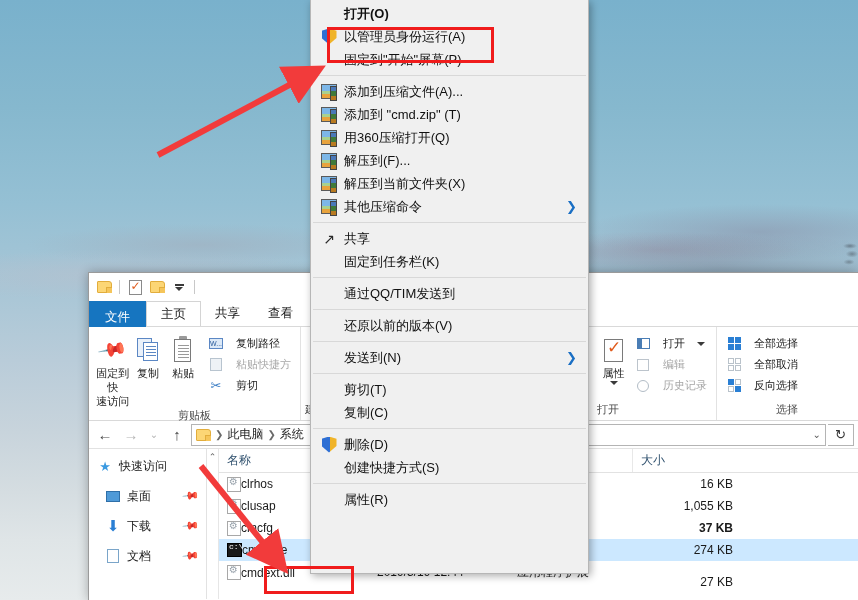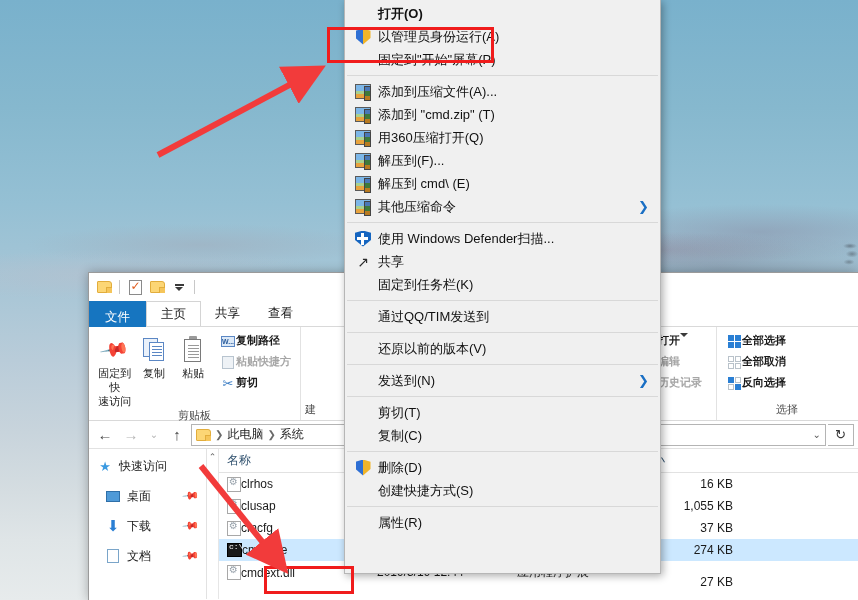--- a/index.html
+++ b/index.html
@@ -164,25 +164,24 @@
     width: 58px;
     display: flex; flex-direction: column; align-items: center;
     justify-content: flex-start;
     font-size: 11px; color: #1a1a1a; text-align: center;
     line-height: 1.25;
     padding-top: 2px;
   }
   .bigbtn .bicon { height: 34px; display: flex; align-items: center; justify-content: center; }
   .smallcol { display: flex; flex-direction: column; justify-content: flex-start; padding-top: 2px; }
   .smallbtn {
-    display: flex; gap: 0;
+    display: flex; align-items: center; gap: 12px;
     font-size: 11px; color: #1a1a1a;
     height: 21px; padding: 0 3px;
     white-space: nowrap;
-    font-weight: bold;
   }
   .smallbtn.disabled { color: #a6a6a6; }
   .smallbtn .sicon { width: 16px; height: 16px; display: inline-flex; align-items: center; justify-content: center; }
 
   
   .pin-icon { font-size: 19px; color: #8b9bb0; transform: rotate(35deg); display:inline-block;}
   .copy-icon { position: relative; width: 22px; height: 24px; }
   .copy-icon .sheet {
     position: absolute; width: 15px; height: 19px;
     background: #fff; border: 1px solid #5b87c4;
@@ -298,22 +297,22 @@
     border: 1px solid #000; position: relative;
   }
   .file-icon-cmd::after {
     content: "c:\\"; position: absolute; left: 1px; top: -2px;
     font-size: 8px; color: #ffffff; font-family: "Liberation Mono", monospace;
   }
 
   
   #ctxmenu {
     position: absolute;
-    left: 344px; top: 0px;
-    width: 317px; height: 574px;
+    left: 310px; top: 0px;
+    width: 279px; height: 574px;
     background: #f0f0f0;
     border: 1px solid #b6b6b6;
     border-top: none;
     box-shadow: 2px 2px 8px rgba(0,0,0,0.33);
     font-size: 13px; color: #111;
     padding-top: 2px;
     z-index: 20;
   }
   .ci {
     display: flex; align-items: center;
@@ -645,21 +644,21 @@
           <div class="fr-cell right" style="width:110px;">1,055 KB</div>
         </div>
 
         <div class="filerow">
           <div class="fr-name" style="width:150px;">
             <span class="file-icon-dll"></span>
             <span>cmcfg</span>
           </div>
           <div class="fr-cell" style="width:140px;">:45</div>
           <div class="fr-cell" style="width:124px;">应用程序扩展</div>
-          <div class="fr-cell right" style="width:110px;">37 KB</div>
+          <div class="fr-cell right" style="width:110px;font-weight:bold;">37 KB</div>
         </div>
 
         <div class="filerow selected">
           <div class="fr-name" style="width:150px;">
             <span class="file-icon-cmd"></span>
             <span>cmd.exe</span>
           </div>
           <div class="fr-cell" style="width:140px;">2019/11/21 18:42</div>
           <div class="fr-cell" style="width:124px;">应用程序</div>
           <div class="fr-cell right" style="width:110px;">274 KB</div>
@@ -720,38 +719,32 @@
     <div class="ci">
       <span class="ci-icon">
           <span class="rar"></span>
         </span>
       <span class="ci-label">解压到(F)...</span>
     </div>
     <div class="ci">
       <span class="ci-icon">
           <span class="rar"></span>
         </span>
-      <span class="ci-label">解压到 cmd\ (E)</span>
+      <span class="ci-label">解压到当前文件夹(X)</span>
     </div>
     <div class="ci">
       <span class="ci-icon">
           <span class="rar"></span>
         </span>
       <span class="ci-label">其他压缩命令</span>
       <span class="arrow">❯</span>
     </div>
 
     <div class="ci-sep"></div>
 
-    <div class="ci">
-      <span class="ci-icon">
-          <span class="defender"></span>
-        </span>
-      <span class="ci-label">使用 Windows Defender扫描...</span>
-    </div>
     <div class="ci">
       <span class="ci-icon">
           <span class="shareicon">↗</span>
         </span>
       <span class="ci-label">共享</span>
     </div>
     <div class="ci">
       <span class="ci-icon"></span>
       <span class="ci-label">固定到任务栏(K)</span>
     </div>

